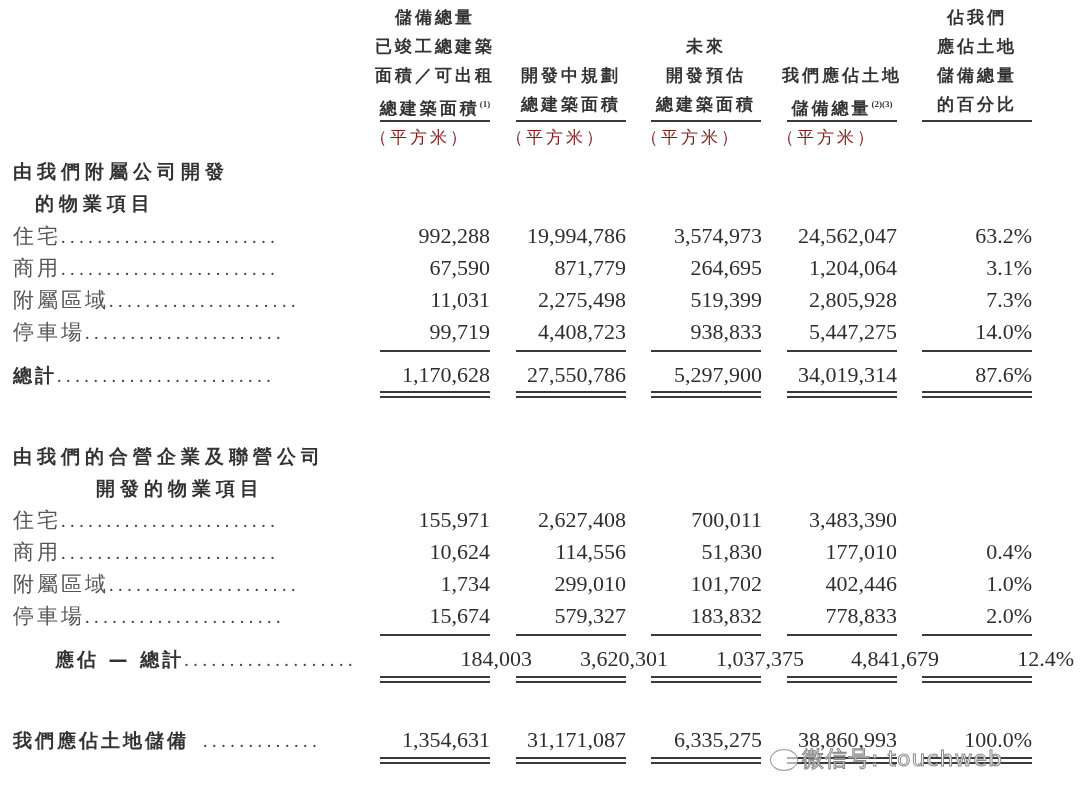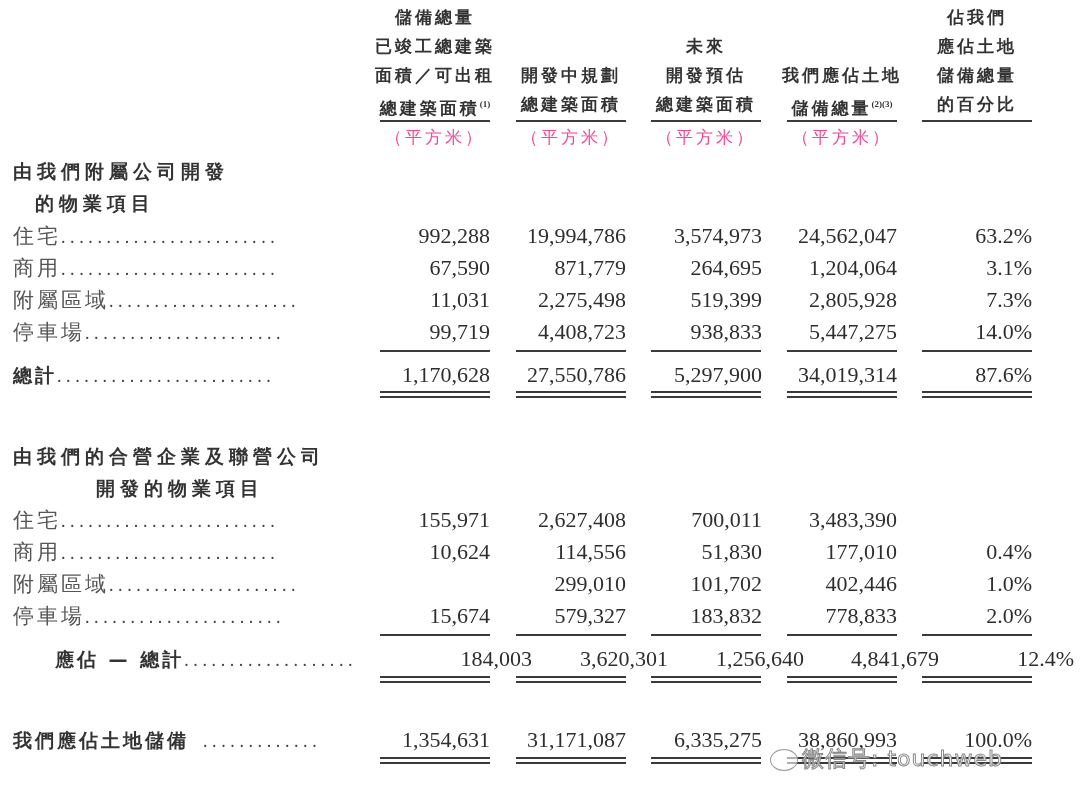--- a/index.html
+++ b/index.html
@@ -3,22 +3,22 @@
 <meta charset="utf-8">
 <style>
   html, body { margin: 0; padding: 0; background: #ffffff; }
   body { width: 1080px; height: 807px; position: relative; overflow: hidden; color: #2e2e2e; }
 
   
   .hdr { position: absolute; width: 130px; text-align: center; font-family: "DejaVu Sans", sans-serif;
          font-size: 17px; font-weight: bold; letter-spacing: 3px; line-height: 29px; color: #333; }
   .hdr sup { font-size: 9px; font-family: "Liberation Serif", serif; letter-spacing: 0; vertical-align: 7px; }
   .hdr-line { position: absolute; height: 1.5px; background: #3a3a3a; top: 120px; }
-  .unit { position: absolute; top: 126px; width: 130px; text-align: center; font-family: Liberation Serif, serif;
-          font-size: 17px; letter-spacing: 3px; color: #ec4899; }
+  .unit { position: absolute; top: 126px; width: 130px; font-family: Liberation Serif, serif;
+          font-size: 17px; letter-spacing: 3px; color: #7f1d1d; }
 
   
   .sec { position: absolute; left: 13px; font-family: "DejaVu Sans", sans-serif; font-weight: bold; font-size: 19px;
          letter-spacing: 5px; line-height: 32px; color: #333; }
   .sec .l2 { padding-left: 22px; }
 
   
   .row { position: absolute; left: 0; width: 916px; height: 32px; }
   .lbl { position: absolute; left: 13px; top: 0; width: 350px; white-space: nowrap; overflow: hidden;
          font-size: 21px; line-height: 32px; letter-spacing: 3px; }
@@ -152,20 +152,21 @@
 <div class="row" style="top:536px;">
   <div class="lbl light"><span>商用</span><span class="dots">........................</span></div>
   <div class="num c1">10,624</div>
   <div class="num c2">114,556</div>
   <div class="num c3">51,830</div>
   <div class="num c4">177,010</div>
   <div class="num c5">0.4%</div>
 </div>
 <div class="row" style="top:568px;">
   <div class="lbl light"><span>附屬區域</span><span class="dots">.....................</span></div>
+  <div class="num c1">1,734</div>
   <div class="num c2">299,010</div>
   <div class="num c3">101,702</div>
   <div class="num c4">402,446</div>
   <div class="num c5">1.0%</div>
 </div>
 <div class="row" style="top:600px;">
   <div class="lbl light"><span>停車場</span><span class="dots">......................</span></div>
   <div class="num c1">15,674</div>
   <div class="num c2">579,327</div>
   <div class="num c3">183,832</div>
@@ -176,21 +177,21 @@
 <div class="line l1" style="top:634px;"></div>
 <div class="line l2" style="top:634px;"></div>
 <div class="line l3" style="top:634px;"></div>
 <div class="line l4" style="top:634px;"></div>
 <div class="line l5" style="top:634px;"></div>
 
 <div class="row" style="top:643px;margin-left:42px;">
   <div class="lbl bold"><span>應佔 — 總計</span><span class="dots">...................</span></div>
   <div class="num c1">184,003</div>
   <div class="num c2">3,620,301</div>
-  <div class="num c3">1,256,640</div>
+  <div class="num c3">1,037,375</div>
   <div class="num c4">4,841,679</div>
   <div class="num c5">12.4%</div>
 </div>
 
 <div class="dbl l1" style="top:676px;"></div>
 <div class="dbl l2" style="top:676px;"></div>
 <div class="dbl l3" style="top:676px;"></div>
 <div class="dbl l4" style="top:676px;"></div>
 <div class="dbl l5" style="top:676px;"></div>
 

